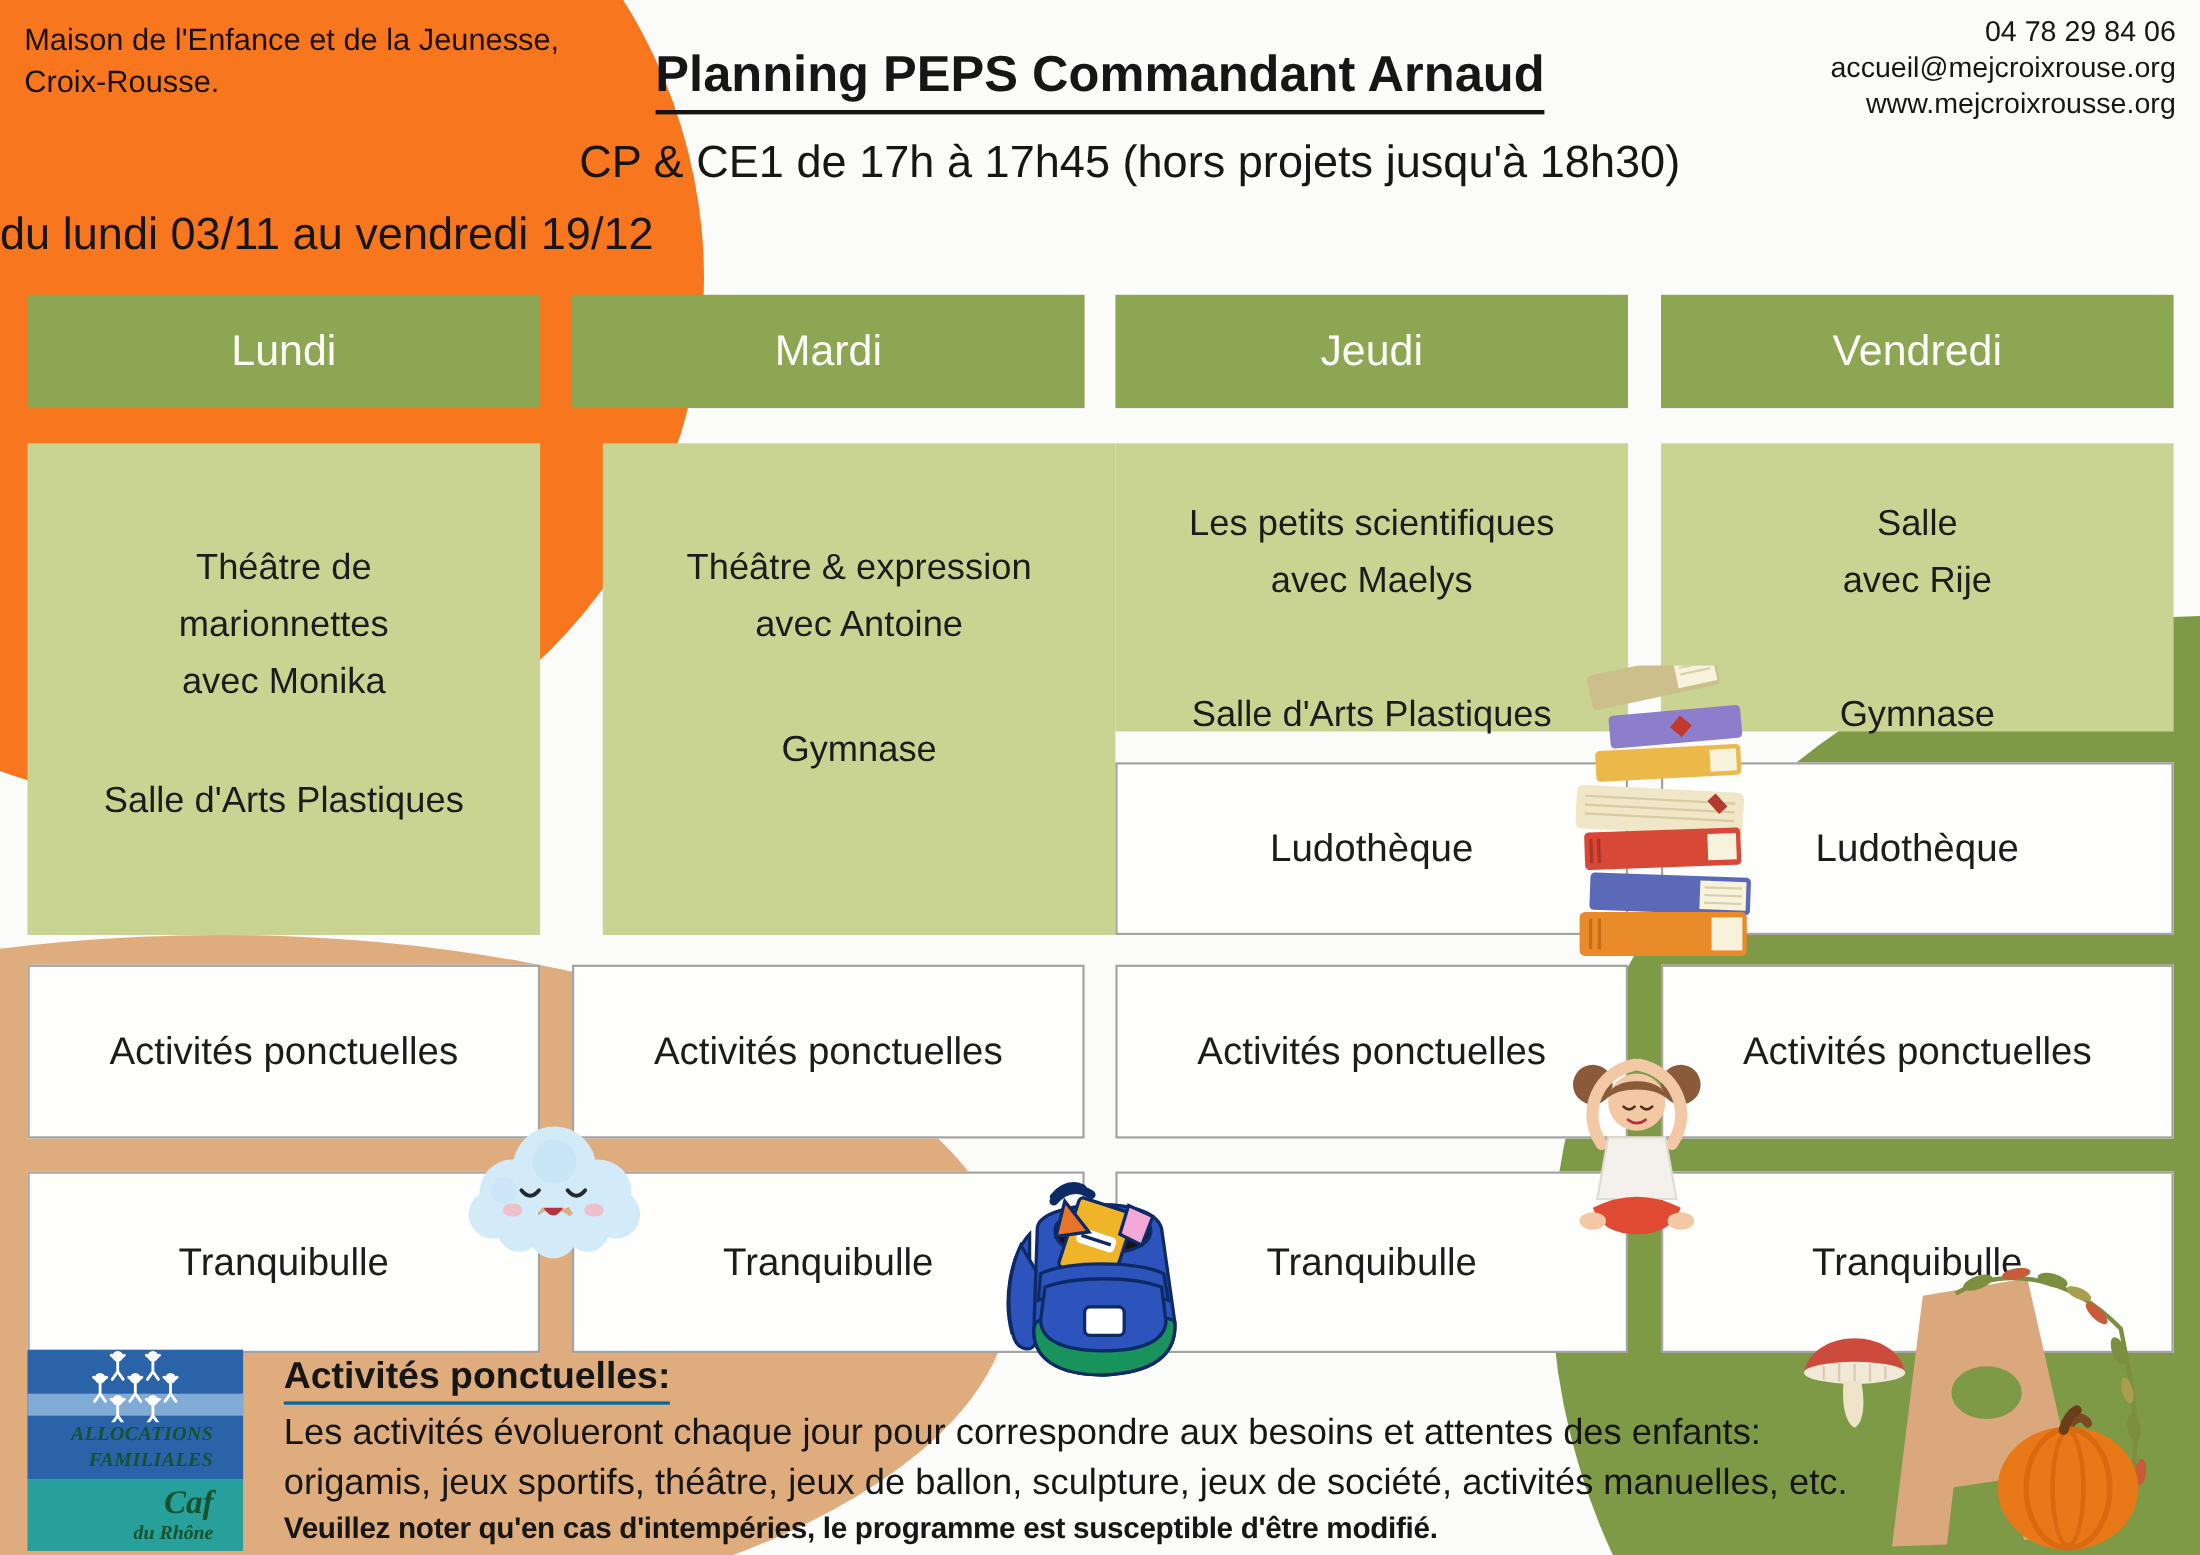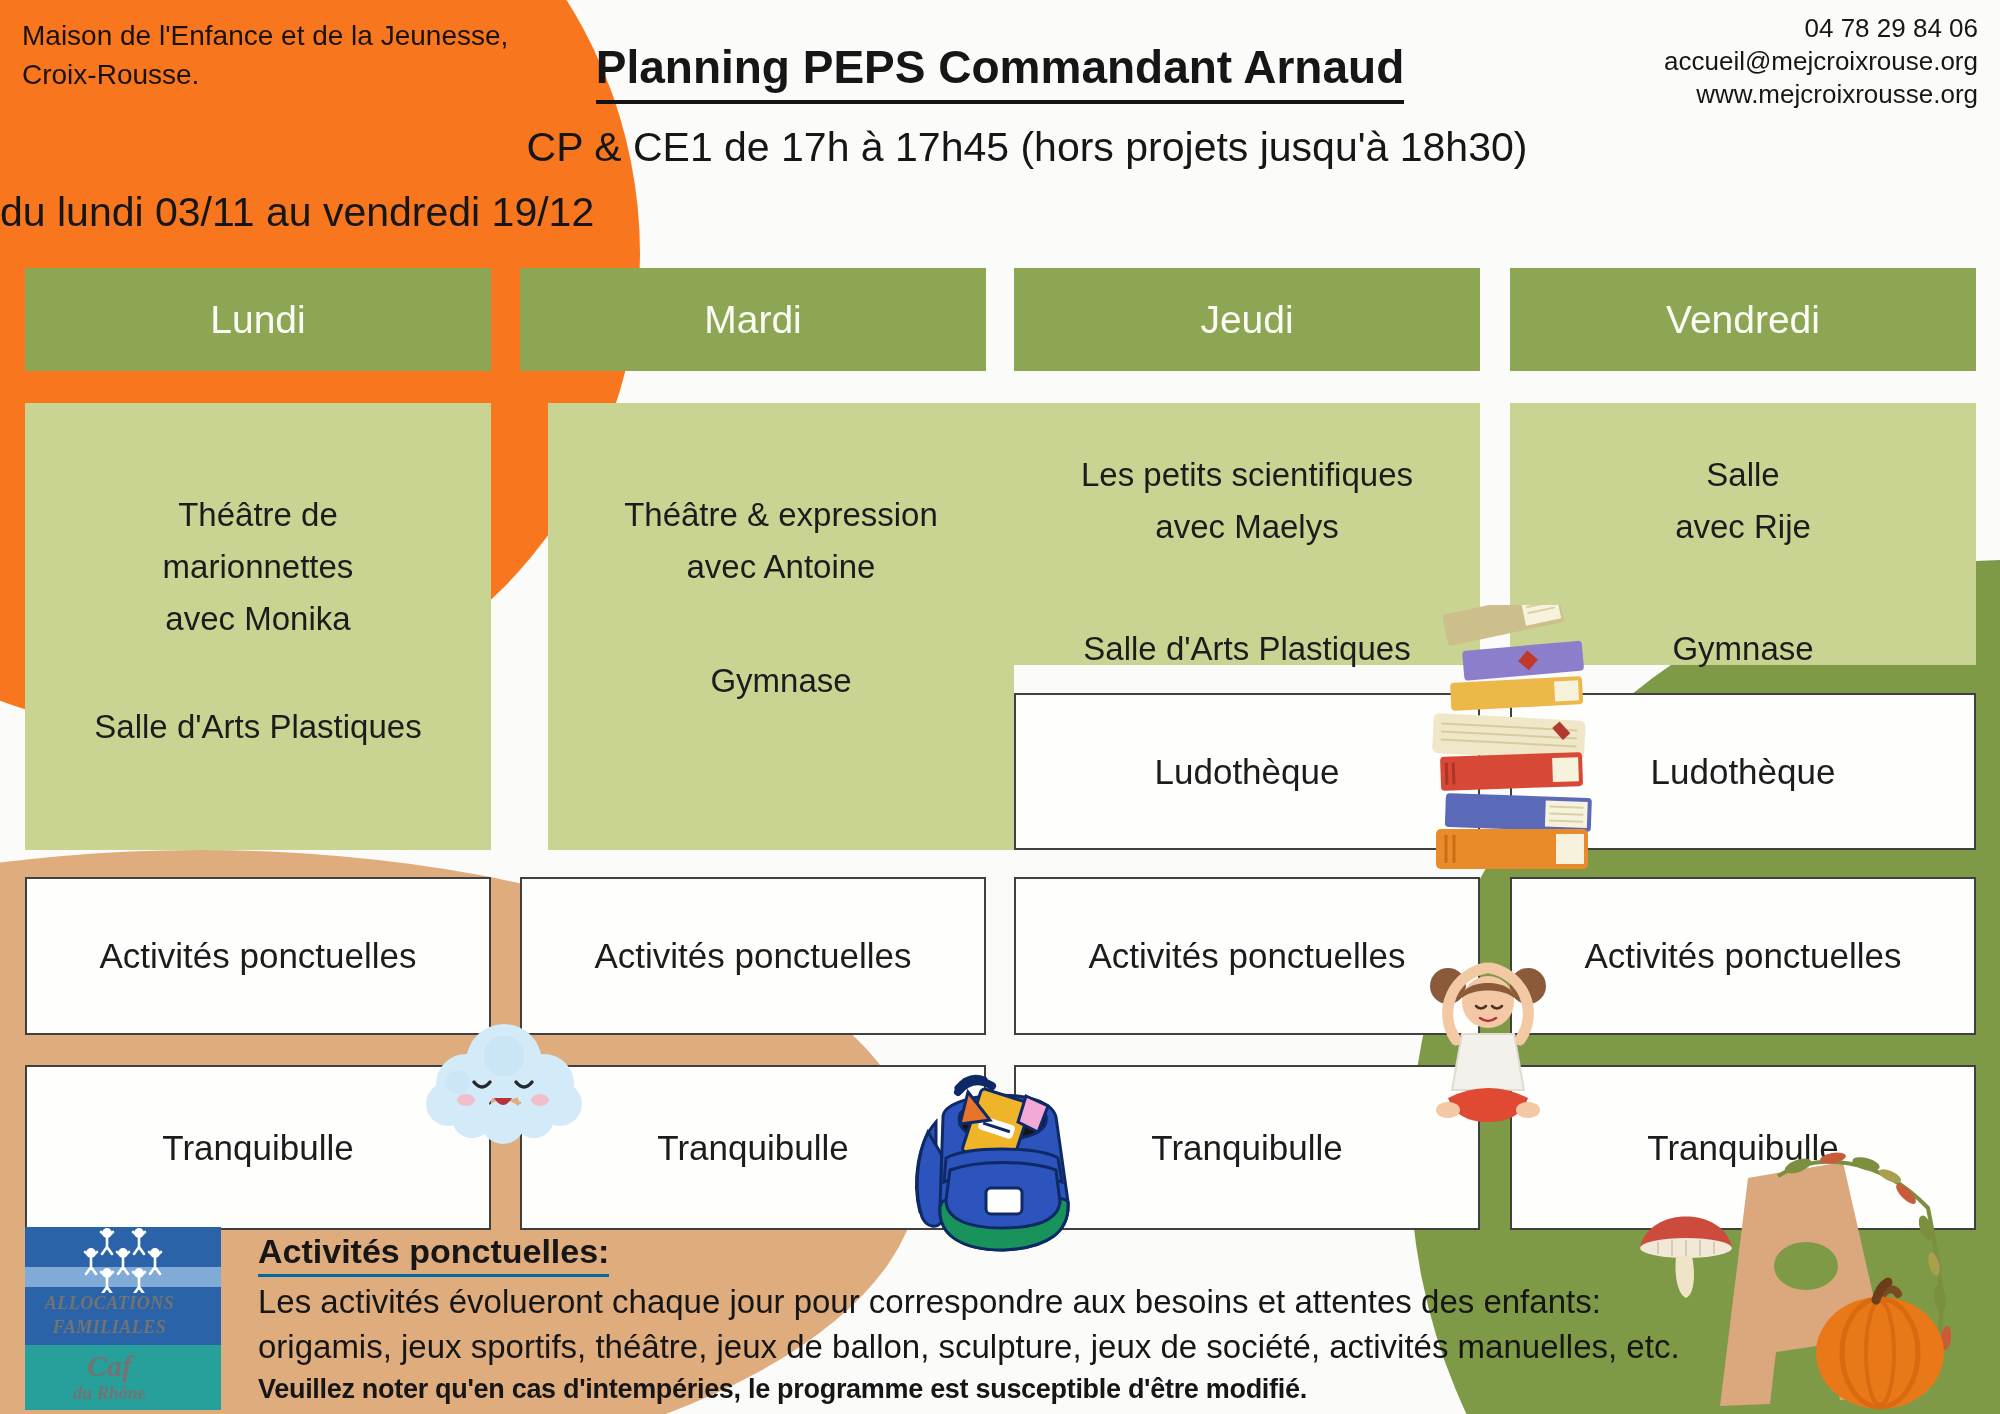--- a/index.html
+++ b/index.html
@@ -27,40 +27,40 @@
               display:flex;align-items:center;justify-content:center;color:#FDFDF8;font-size:39px;}
   .main-box{position:absolute;top:135px;left:0;width:100%;background:#C9D392;color:#1C1C1C;
             font-size:33px;text-align:center;box-sizing:border-box;}
   .main-tall{height:447px;}
   .main-short{height:262px;}
   .activity div{line-height:52px;}
   .pad-lundi{padding-top:86px;}  .pad-lundi .location{margin-top:62px;}
   .pad-mardi{padding-top:86px;margin-left:28px;} .pad-mardi .location{margin-top:68px;}
   .pad-jv{padding-top:46px;}     .pad-jv .location{margin-top:76px;}
   .location{line-height:40px;}
-  .white-box{position:absolute;left:0;width:100%;background:#FEFEFD;border:2px solid #404040;
+  .white-box{position:absolute;left:0;width:100%;background:#FEFEFD;border:2px solid #a3a3a3;
              box-sizing:border-box;display:flex;align-items:center;justify-content:center;
              font-size:35px;color:#1C1C1C;}
   .ludo-box{top:425px;height:157px;}
   .ponct-box{top:609px;height:158px;}
   .tranq-box{top:797px;height:165px;}
 
   
   #footer-heading{left:258px;top:1232px;font-size:34px;font-weight:700;}
   #footer-heading span{display:inline-block;border-bottom:3px solid #0369a1;padding-bottom:3px;}
   #footer-line1{left:258px;top:1283px;font-size:33px;white-space:nowrap;}
   #footer-line2{left:258px;top:1328px;font-size:33px;white-space:nowrap;}
   #footer-note{left:258px;top:1374px;font-size:27px;font-weight:700;letter-spacing:-0.3px;}
 
   
   #caf{position:absolute;left:25px;top:1227px;width:196px;height:183px;z-index:3;}
   #caf-blue{position:absolute;top:0;left:0;width:196px;height:118px;background:#2B63A8;}
   #caf-band{position:absolute;top:40px;left:0;width:196px;height:20px;background:#7FABD6;}
   #caf-figures{position:absolute;top:0;left:0;}
-  .caf-text{position:absolute;width:169px;text-align:center;color:#737373;
+  .caf-text{position:absolute;width:169px;text-align:right;color:#14532d;
             font-family:"Liberation Serif",serif;font-style:italic;}
   #caf-t1{top:66px;font-size:18px;font-weight:700;letter-spacing:0.5px;}
   #caf-t2{top:90px;font-size:18px;font-weight:700;letter-spacing:0.5px;}
   #caf-teal{position:absolute;top:118px;left:0;width:196px;height:65px;background:#27A09B;}
   #caf-t3{top:122px;font-size:30px;font-weight:700;}
   #caf-t4{top:156px;font-size:18px;font-weight:700;}
 
   
   .illu{position:absolute;z-index:4;}
   #books{left:1420px;top:605px;}

